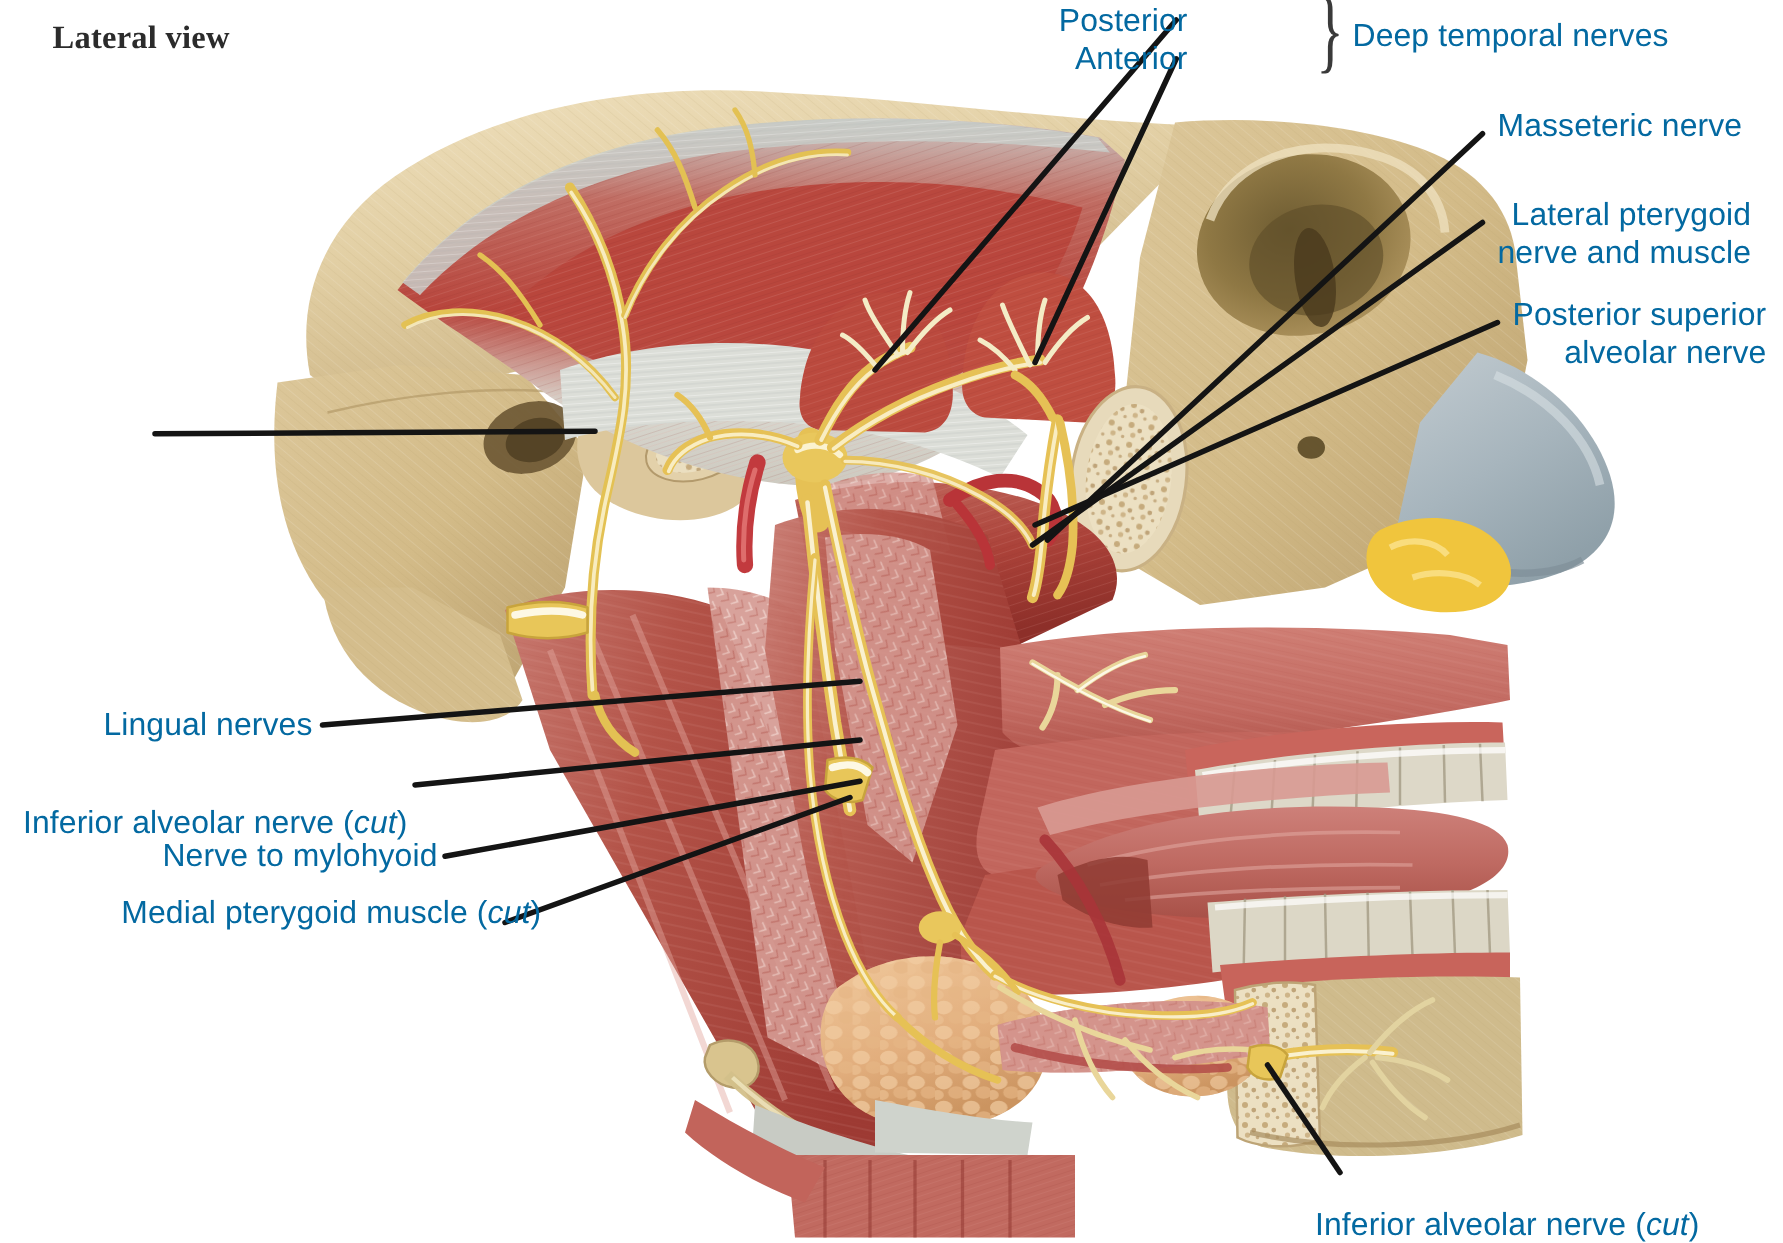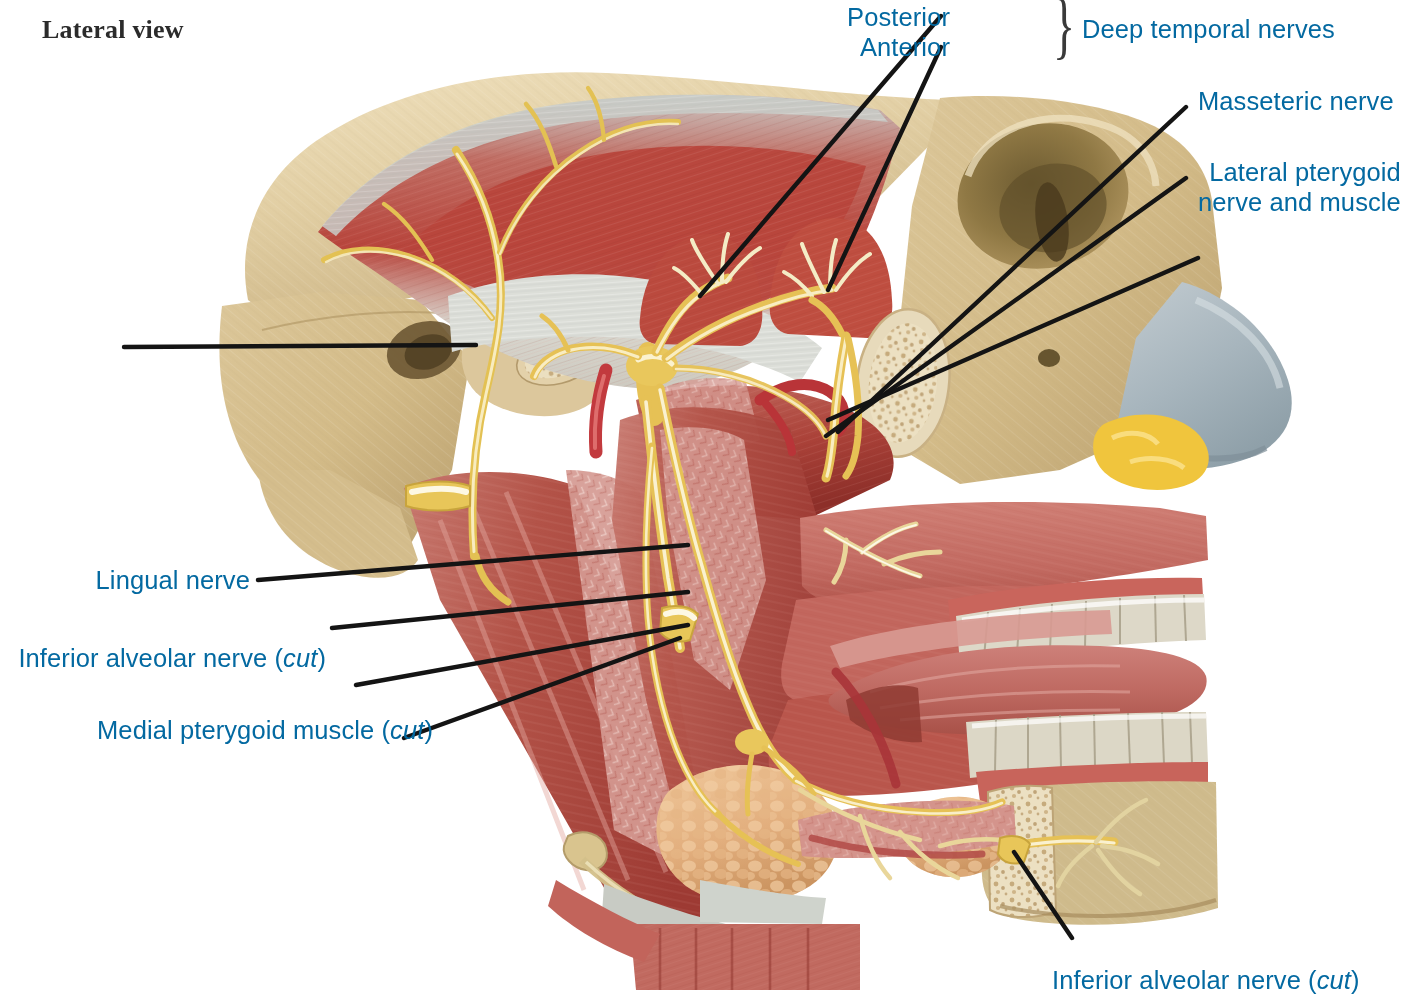--- a/index.html
+++ b/index.html
@@ -491,28 +491,31 @@
   <div id="view-title">Lateral view</div>
 
   <div class="lbl l" style="left:790px;top:2px;width:160px;">Posterior</div>
   <div class="lbl l" style="left:790px;top:32px;width:160px;">Anterior</div>
   <div class="brace" style="left:1053px;top:-12px;">}</div>
   <div class="lbl r" style="left:1082px;top:14px;">Deep temporal nerves</div>
 
   <div class="lbl r" style="left:1198px;top:157px;">Lateral pterygoid
 nerve and muscle</div>
   <div class="lbl r" style="left:1198px;top:86px;">Masseteric nerve</div>
-
-
-  <div class="lbl l" style="left:0px;top:565px;width:250px;">Lingual nerve</div>
+  <div class="lbl r" style="left:1210px;top:237px;">Posterior superior
+alveolar nerve</div>
+
+
+  <div class="lbl l" style="left:0px;top:565px;width:250px;">Lingual nerves</div>
 
   <div class="lbl l" style="left:0px;top:613px;width:326px;">
     <span>Inferior alveolar nerve (</span><i>cut</i><span>)</span>
   </div>
 
+  <div class="lbl l" style="left:0px;top:670px;width:350px;">Nerve to mylohyoid</div>
 
   <div class="lbl l" style="left:0px;top:685px;width:398px;margin-left:35px;">
     <span>Medial pterygoid muscle (</span><i>cut</i><span>)</span>
   </div>
 
   <div class="lbl r" style="left:1052px;top:935px;">
     <span>Inferior alveolar nerve (</span><i>cut</i><span>)</span>
   </div>
 
 </div>

